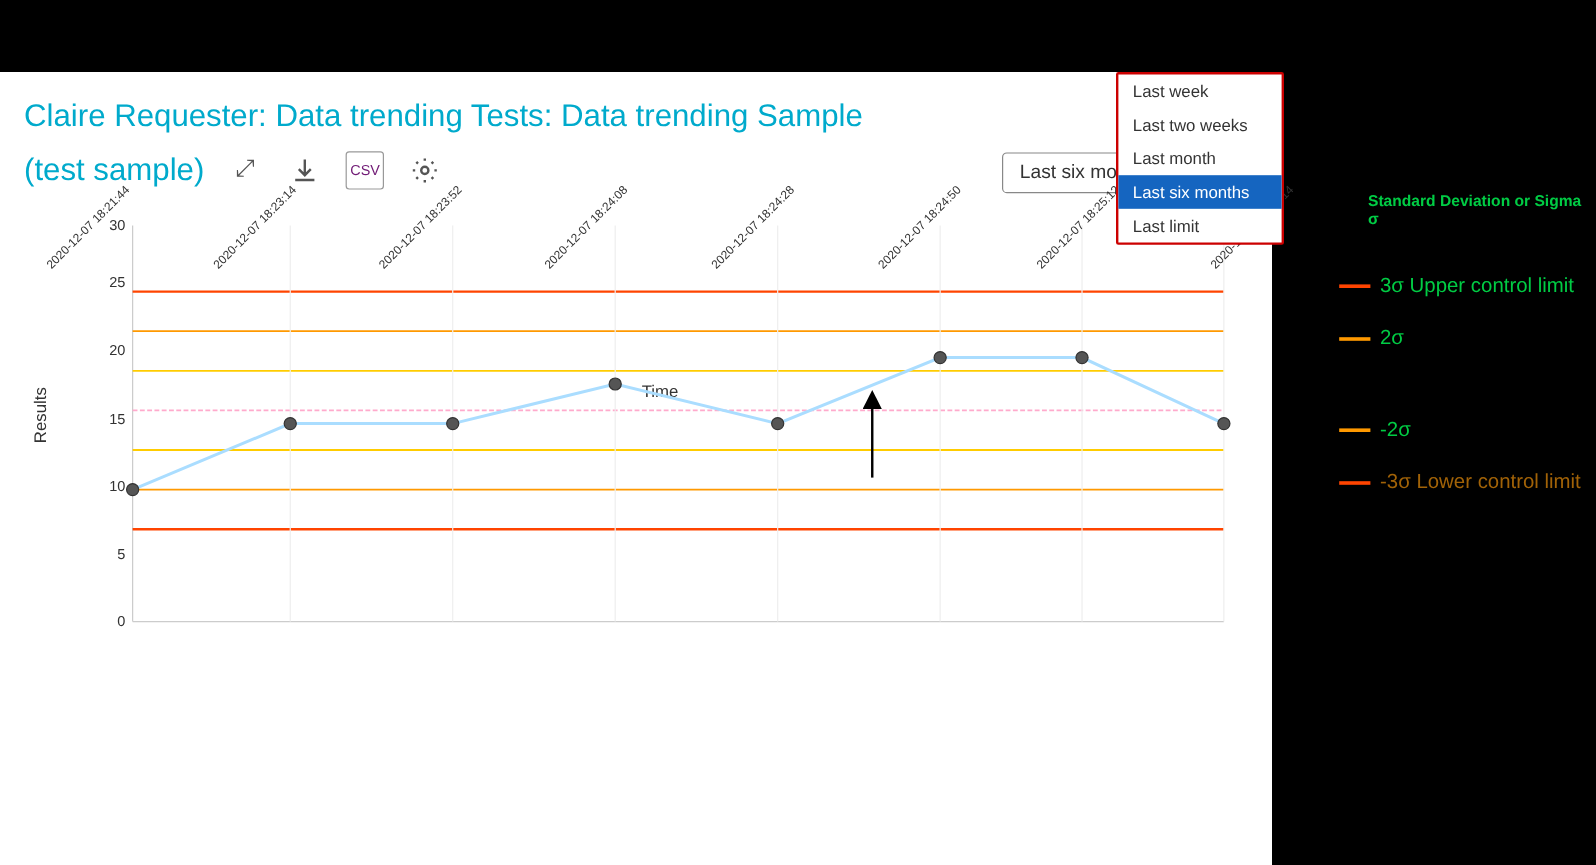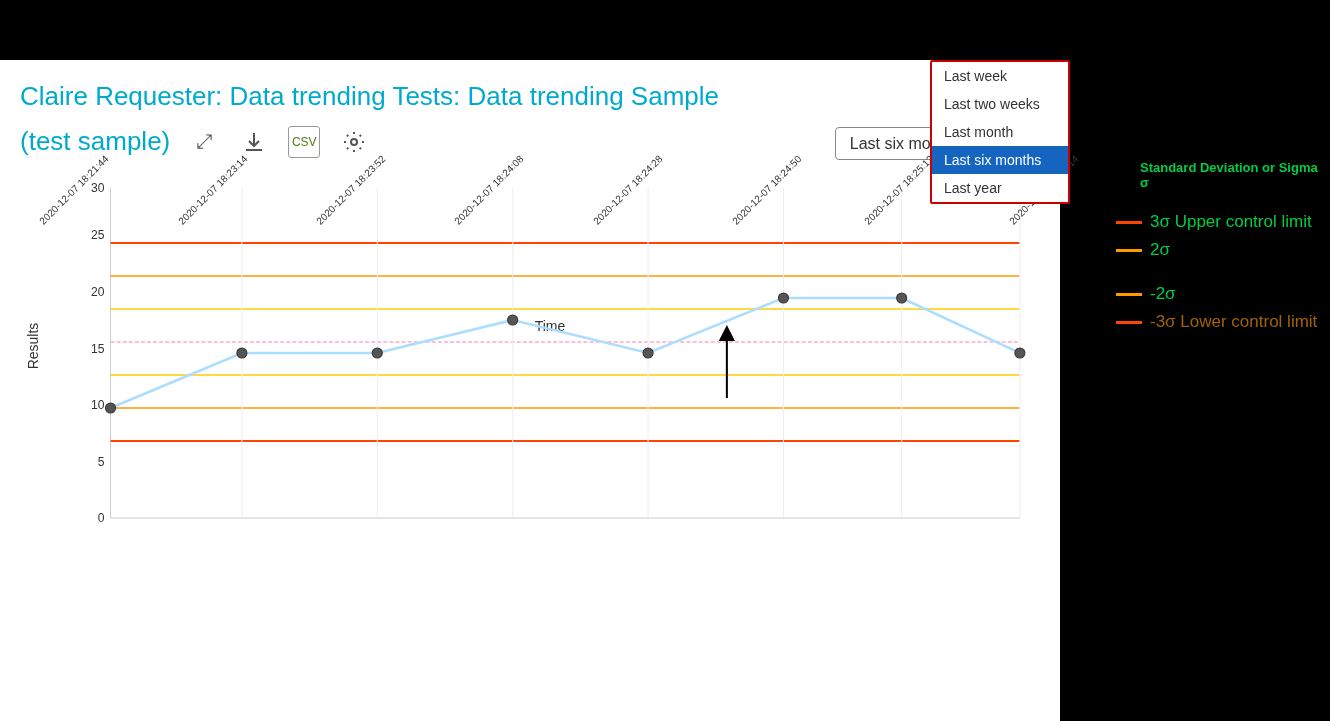--- a/index.html
+++ b/index.html
@@ -123,21 +123,21 @@
       top: 60px;
       right: 0;
       width: 224px;
       bottom: 0;
       background: #000;
       color: #00cc44;
       font-size: 13px;
       padding: 20px 10px;
       display: flex;
       flex-direction: column;
-      gap: 4px;
+      gap: 20px;
     }
     .legend-item {
       display: flex;
       align-items: center;
       gap: 8px;
       margin: 2px 0;
     }
     .legend-text {
       color: #00cc44;
       font-size: 17px;
@@ -175,21 +175,21 @@
   <div class="title-area">Claire Requester: Data trending Tests: Data trending Sample</div>
 
   <div class="subtitle-row">
     <span class="subtitle-text">(test sample)</span>
     <span class="icon-btn" title="Expand">⤢</span>
     <span class="icon-btn" title="Download">
       <svg width="24" height="24" viewBox="0 0 24 24" fill="none" stroke="#555" stroke-width="2">
         <path d="M12 3v13M7 11l5 5 5-5M4 20h16"></path>
       </svg>
     </span>
-    <span class="icon-btn" title="Export CSV" style="font-size:12px; border:1px solid #999; border-radius:3px; padding:2px 4px; color:#4d7c0f;">CSV</span>
+    <span class="icon-btn" title="Export CSV" style="font-size:12px; border:1px solid #999; border-radius:3px; padding:2px 4px; color:#701a75;">CSV</span>
     <span class="icon-btn" title="Settings">
       <svg width="24" height="24" viewBox="0 0 24 24" fill="none" stroke="#555" stroke-width="2">
         <circle cx="12" cy="12" r="3"></circle>
         <path d="M12 2v2M12 20v2M4.93 4.93l1.41 1.41M17.66 17.66l1.41 1.41M2 12h2M20 12h2M4.93 19.07l1.41-1.41M17.66 6.34l1.41-1.41"></path>
       </svg>
     </span>
     <div class="toolbar-right">
       <button class="dropdown-btn">
         <span>Last six months</span>
         <span>▾</span>
@@ -280,21 +280,21 @@
   </div>
 </div>
 
 <div class="right-panel">
 
   <div class="dropdown-popup">
     <div class="dropdown-popup-item">Last week</div>
     <div class="dropdown-popup-item">Last two weeks</div>
     <div class="dropdown-popup-item">Last month</div>
     <div class="dropdown-popup-item selected">Last six months</div>
-    <div class="dropdown-popup-item">Last year</div>
+    <div class="dropdown-popup-item">Last limit</div>
   </div>
 
   <div style="margin-top:80px;">
 
     <div style="display:flex; align-items:center; gap:6px; margin-bottom:16px;">
       <span style="font-size:18px; color:#000;">←</span>
       <span style="color:#00cc44; font-size:13px; font-weight:bold;">Standard Deviation or Sigma σ</span>
     </div>
   </div>
 

